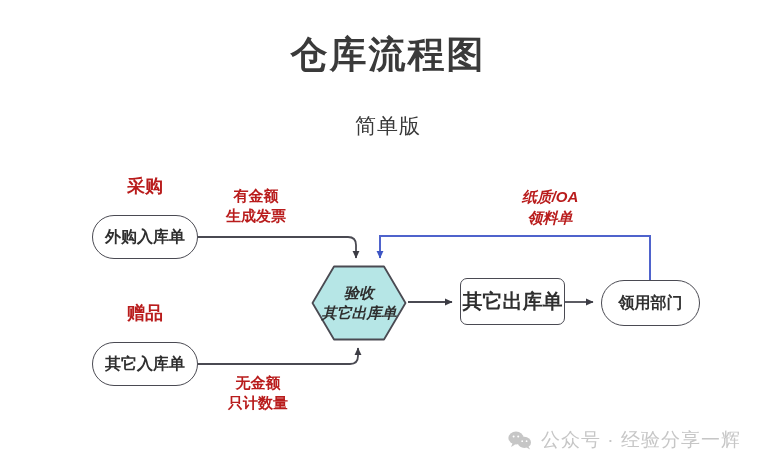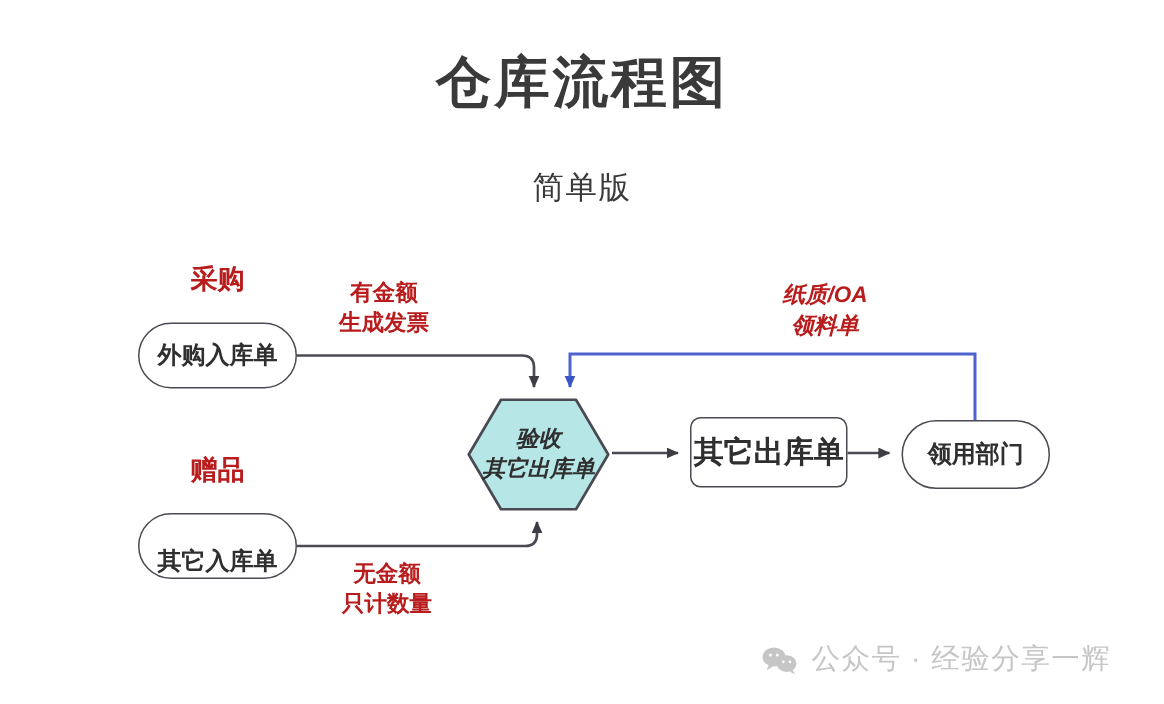--- a/index.html
+++ b/index.html
@@ -75,21 +75,21 @@
   .node-rect {
     border-radius: 7px;
     font-size: 20px;
   }
   .node-pill {
     border-radius: 24px;
     font-size: 16px;
   }
 
   #node-purchase-in  { left: 92px;  top: 215px; width: 106px; height: 44px; }
-  #node-other-in     { left: 92px;  top: 342px; width: 106px; height: 44px; align-items: flex-end; }
+  #node-other-in     { left: 92px;  top: 342px; width: 106px; height: 44px; }
   #node-other-out    { left: 460px; top: 278px; width: 105px; height: 47px; }
   #node-dept         { left: 601px; top: 280px; width: 99px;  height: 46px; }
 
   
   #node-hex {
     position: absolute;
     left: 311px;
     top: 265px;
     width: 96px;
     height: 76px;

